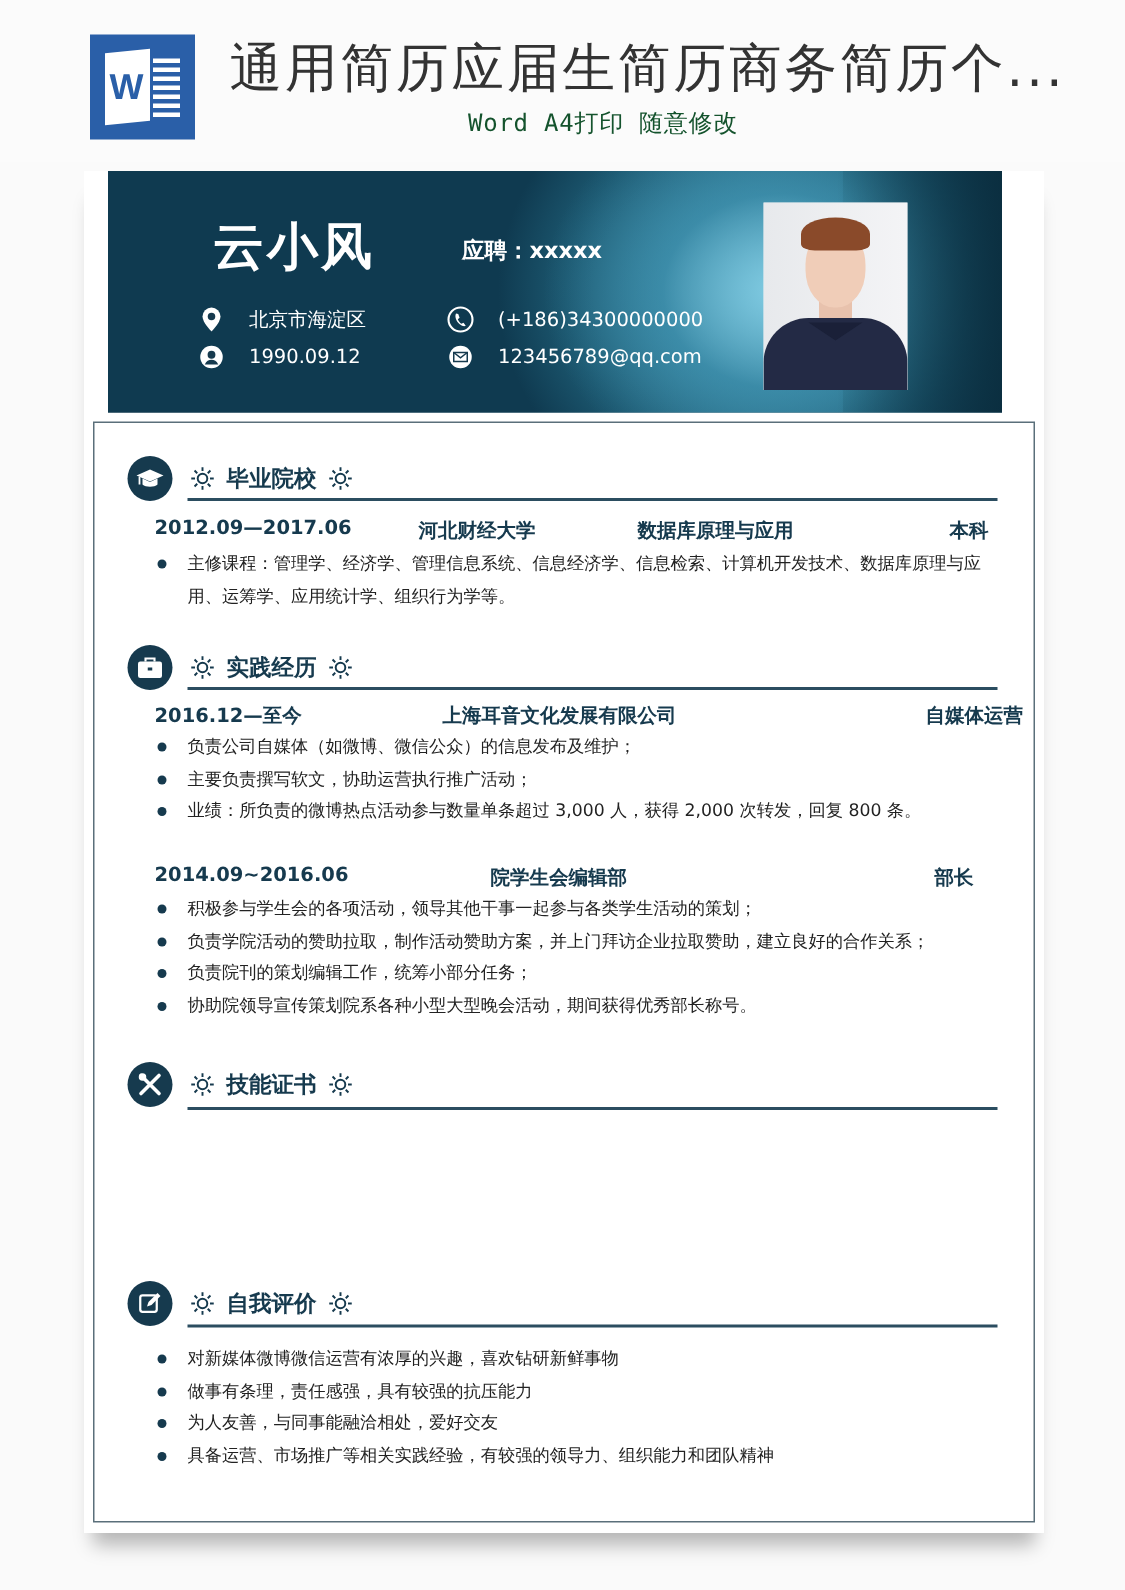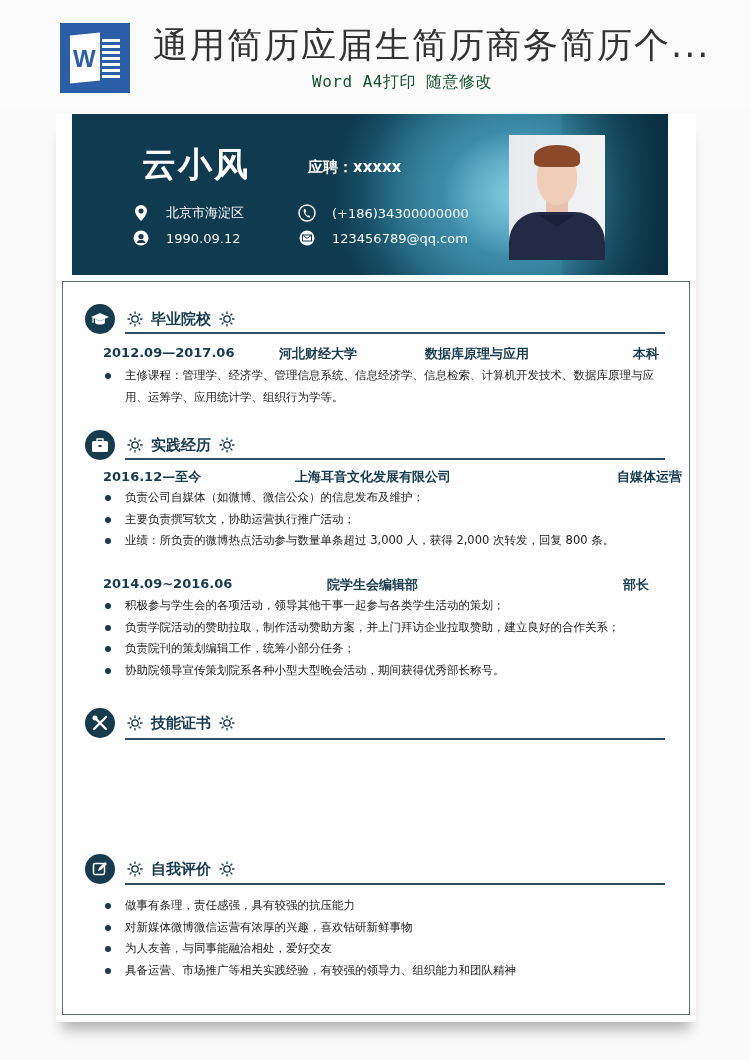--- a/index.html
+++ b/index.html
@@ -261,19 +261,19 @@
         <svg class="sun r" viewBox="0 0 16 16">
             <g stroke="#163a4e" stroke-width="1.3" fill="none">
               <circle cx="8" cy="8" r="3.2"></circle>
               <path d="M8 0.5v2.5M8 13v2.5M0.5 8h2.5M13 8h2.5M2.7 2.7l1.8 1.8M11.5 11.5l1.8 1.8M2.7 13.3l1.8-1.8M11.5 4.5l1.8-1.8"></path>
             </g>
           </svg>
       </div>
     </div>
     <div class="sec-line" style="top:601px;"></div>
     <ul class="bullets" style="top:613px;">
+      <li>对新媒体微博微信运营有浓厚的兴趣，喜欢钻研新鲜事物</li>
       <li>做事有条理，责任感强，具有较强的抗压能力</li>
-      <li>对新媒体微博微信运营有浓厚的兴趣，喜欢钻研新鲜事物</li>
       <li>为人友善，与同事能融洽相处，爱好交友</li>
       <li>具备运营、市场推广等相关实践经验，有较强的领导力、组织能力和团队精神</li>
     </ul>
   </div>
 </div>
 
 </body></html>

